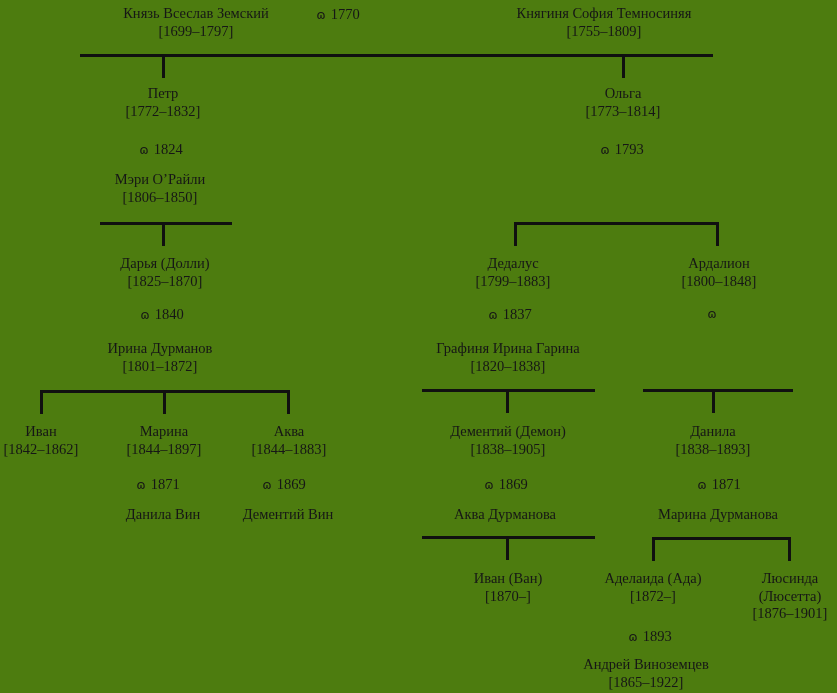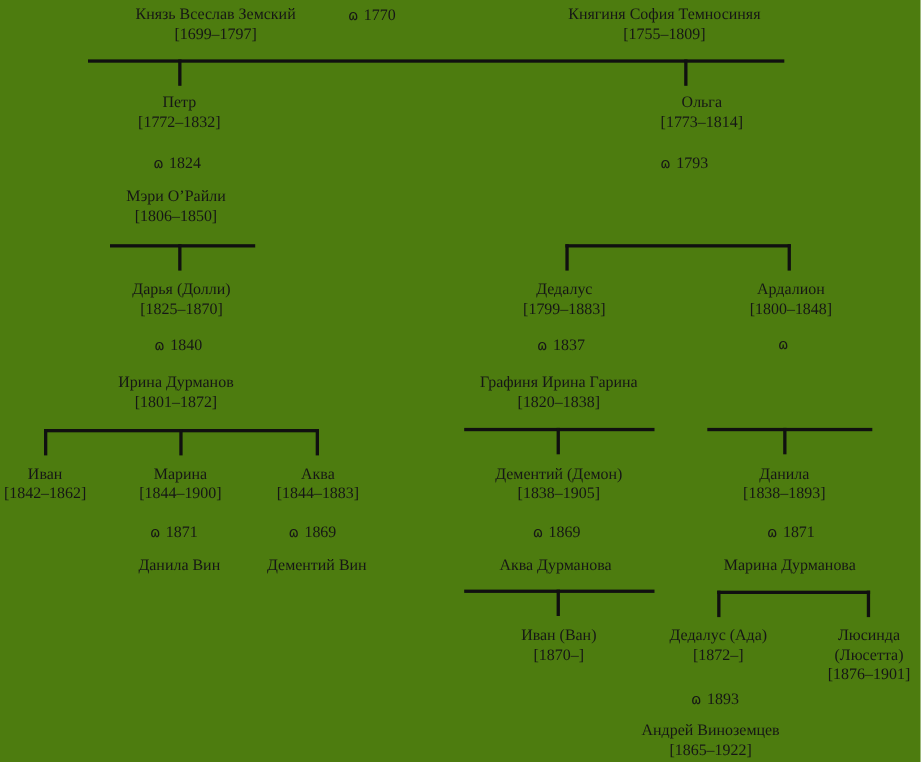--- a/index.html
+++ b/index.html
@@ -76,21 +76,21 @@
       <div>[1699–1797]</div>
     </div>
     <div class="person" style="left: 604px; top: 5px;">
       <div>Княгиня София Темносиняя</div>
       <div>[1755–1809]</div>
     </div>
     <div class="person" style="left: 163px; top: 85px;">
       <div>Петр</div>
       <div>[1772–1832]</div>
     </div>
-    <div class="person" style="left: 638px; top: 85px;">
+    <div class="person" style="left: 623px; top: 85px;">
       <div>Ольга</div>
       <div>[1773–1814]</div>
     </div>
     <div class="person" style="left: 160px; top: 171px;">
       <div>Мэри О’Райли</div>
       <div>[1806–1850]</div>
     </div>
     <div class="person" style="left: 165px; top: 255px;">
       <div>Дарья (Долли)</div>
       <div>[1825–1870]</div>
@@ -110,21 +110,21 @@
     <div class="person" style="left: 508px; top: 340px;">
       <div>Графиня Ирина Гарина</div>
       <div>[1820–1838]</div>
     </div>
     <div class="person" style="left: 41px; top: 423px;">
       <div>Иван</div>
       <div>[1842–1862]</div>
     </div>
     <div class="person" style="left: 164px; top: 423px;">
       <div>Марина</div>
-      <div>[1844–1900]</div>
+      <div>[1844–1897]</div>
     </div>
     <div class="person" style="left: 289px; top: 423px;">
       <div>Аква</div>
       <div>[1844–1883]</div>
     </div>
     <div class="person" style="left: 508px; top: 423px;">
       <div>Дементий (Демон)</div>
       <div>[1838–1905]</div>
     </div>
     <div class="person" style="left: 713px; top: 423px;">
@@ -141,21 +141,21 @@
       <div>Аква Дурманова</div>
     </div>
     <div class="person" style="left: 718px; top: 506px;">
       <div>Марина Дурманова</div>
     </div>
     <div class="person" style="left: 508px; top: 570px;">
       <div>Иван (Ван)</div>
       <div>[1870–]</div>
     </div>
     <div class="person" style="left: 653px; top: 570px;">
-      <div>Дедалус (Ада)</div>
+      <div>Аделаида (Ада)</div>
       <div>[1872–]</div>
     </div>
     <div class="person" style="left: 790px; top: 570px;">
       <div>Люсинда</div>
       <div>(Люсетта)</div>
       <div>[1876–1901]</div>
     </div>
     <div class="person" style="left: 646px; top: 656px;">
       <div>Андрей Виноземцев</div>
       <div>[1865–1922]</div>

